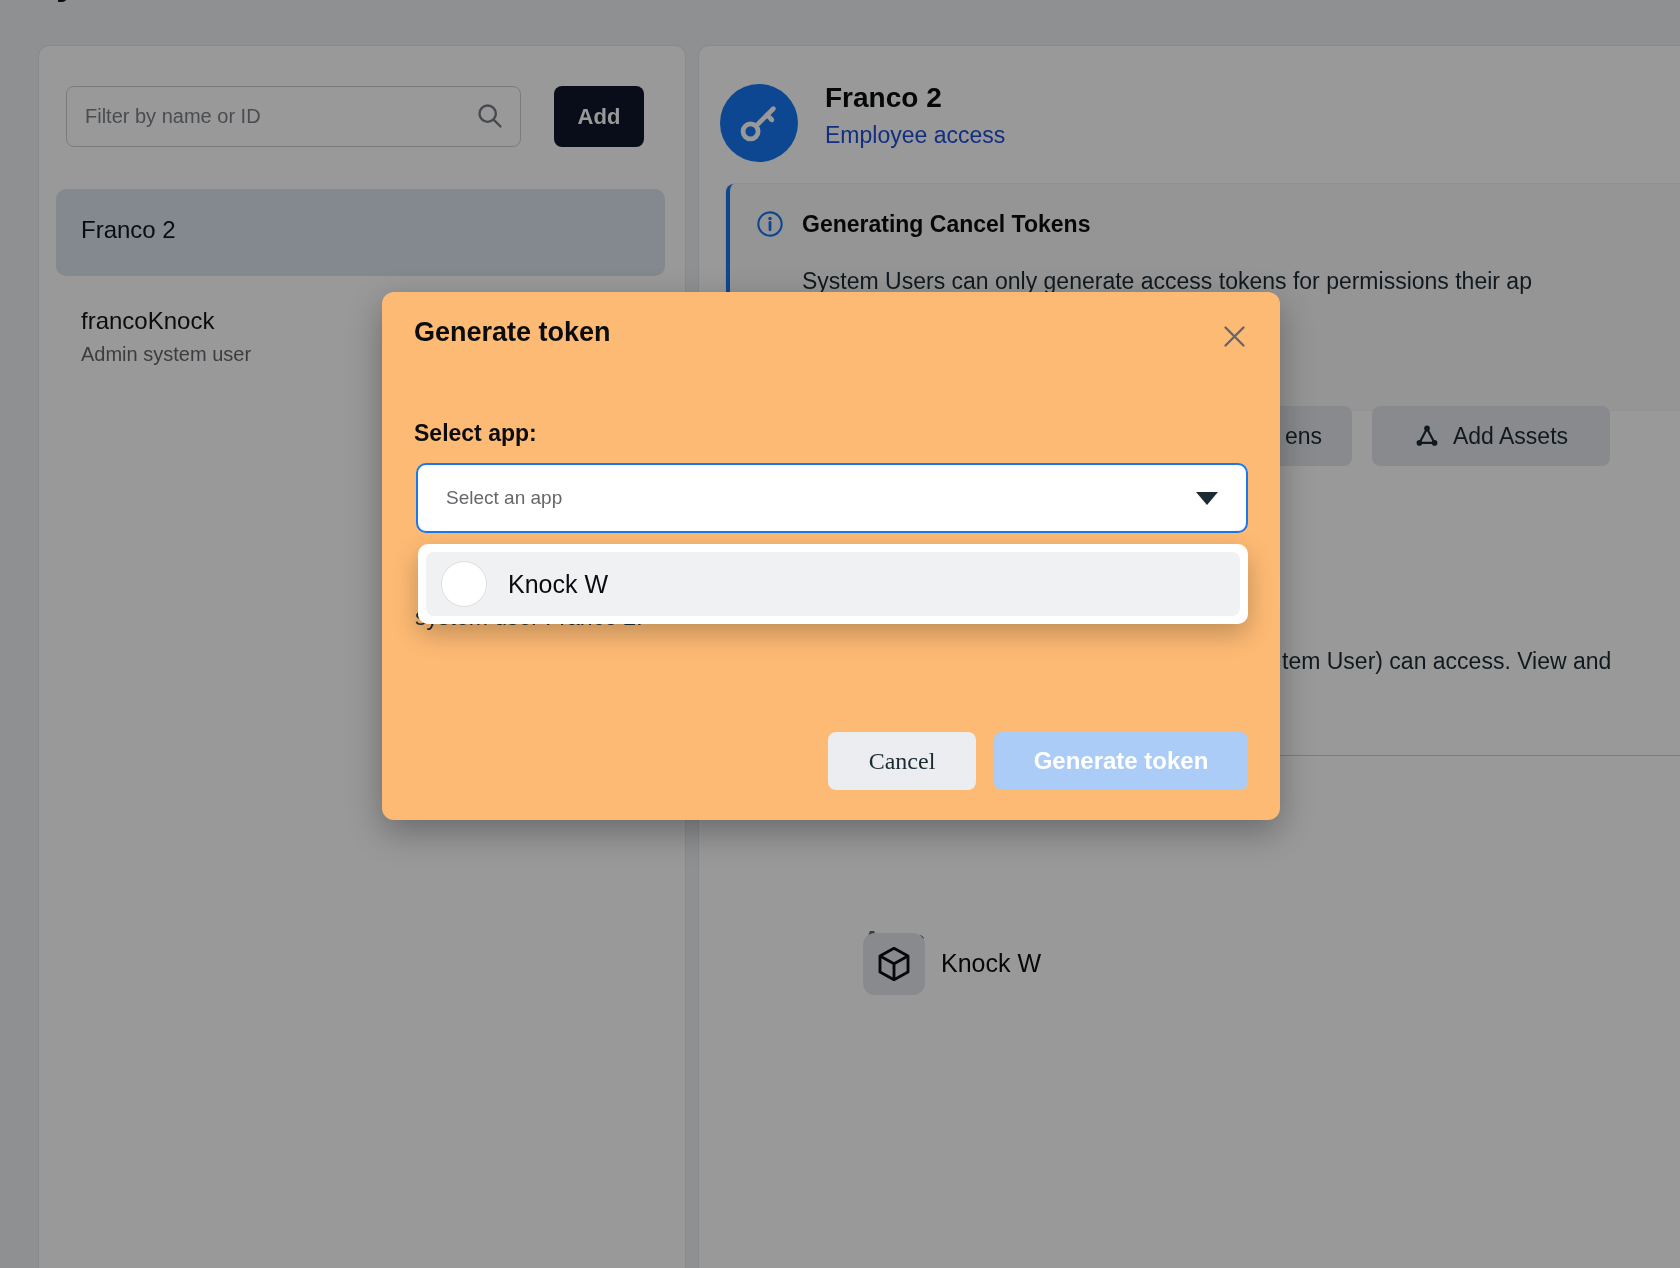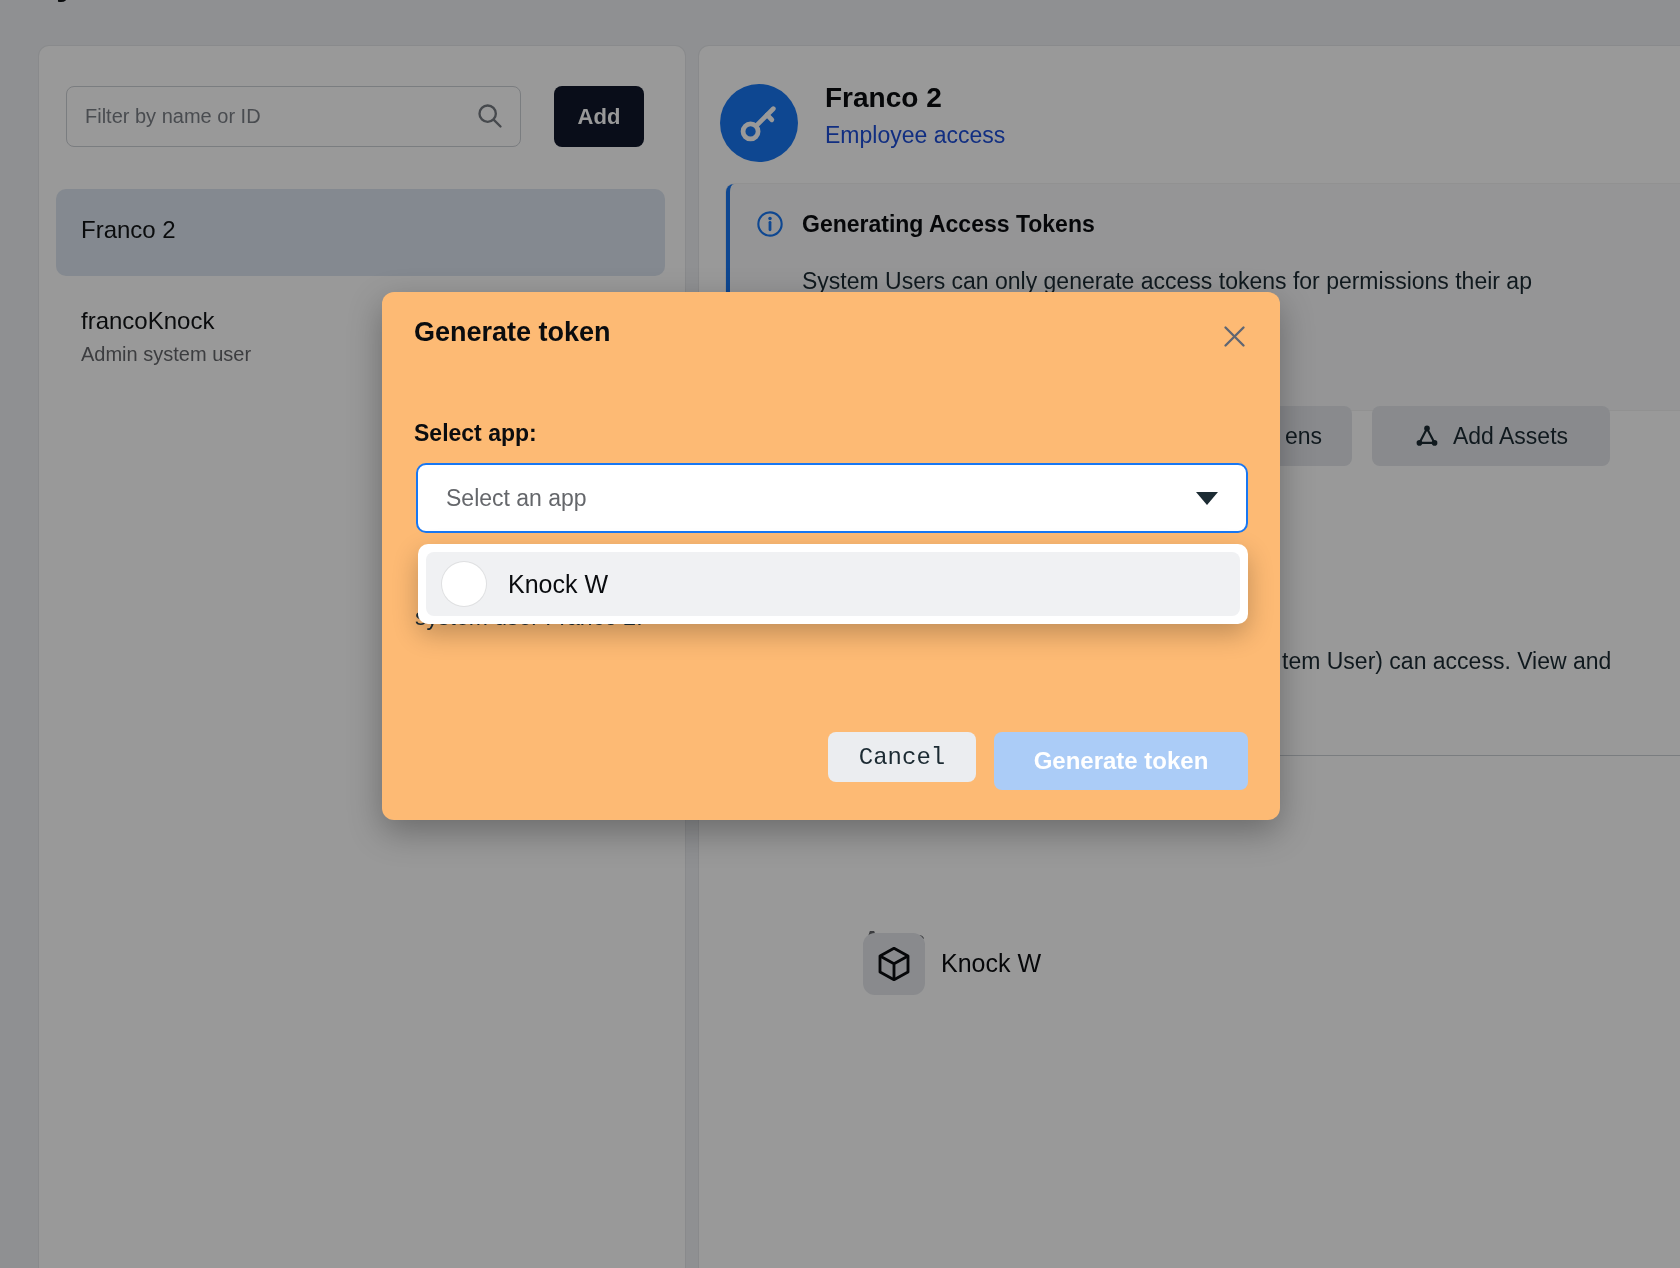--- a/index.html
+++ b/index.html
@@ -63,34 +63,34 @@
   
   .modal { position:absolute; left:382px; top:292px; width:898px; height:528px; background:#fdba74;
     border-radius:12px; box-shadow:0 12px 34px rgba(0,0,0,0.30); z-index:100; }
   .modal-title { position:absolute; left:32px; top:25px; font-size:27px; font-weight:700; color:#0a0c0f; }
   .modal-close { position:absolute; right:26px; top:24px; width:40px; height:40px; border:none;
     background:transparent; cursor:pointer; display:flex; align-items:center; justify-content:center; }
   .select-label { position:absolute; left:32px; top:128px; font-size:23px; font-weight:700; color:#0a0c0f; }
   .dd-field { position:absolute; left:34px; top:171px; width:832px; height:70px; background:#fff;
     border:2px solid #1877f2; border-radius:10px; display:flex; align-items:center;
     padding:0 28px; cursor:pointer; }
-  .dd-placeholder { font-size:23px; color:#65676b; flex:1; }
+  .dd-placeholder { font-size:19px; color:#65676b; flex:1; }
   .dd-chevron { width:0; height:0; border-left:11px solid transparent; border-right:11px solid transparent;
     border-top:13px solid #1c2b33; }
   .obscured-text { position:absolute; left:33px; top:312px; font-size:23px; color:#1c2b33;
     white-space:nowrap; z-index:1; }
   .dd-panel { position:absolute; left:36px; top:252px; width:830px; height:80px; background:#fff;
     border-radius:10px; box-shadow:0 10px 26px rgba(0,0,0,0.24); z-index:2; padding:8px; }
   .dd-option { width:100%; height:64px; background:#f0f1f3; border-radius:8px; display:flex;
     align-items:center; gap:22px; padding-left:16px; cursor:pointer; }
   .dd-radio { width:44px; height:44px; border-radius:50%; background:#fff;
     box-shadow:0 0 0 1px rgba(0,0,0,0.07); flex:none; }
   .dd-option-label { font-size:25px; color:#0a0c0f; }
-  .btn-cancel { position:absolute; left:446px; top:440px; width:148px; height:50px; border:none;
-    background:#ebedf0; border-radius:8px; font-family:Liberation Mono, monospace; font-size:24px; color:#1c2b33; cursor:pointer; }
+  .btn-cancel { position:absolute; left:446px; top:440px; width:148px; height:58px; border:none;
+    background:#ebedf0; border-radius:8px; font-family:Liberation Serif, serif; font-size:24px; color:#1c2b33; cursor:pointer; }
   .btn-generate { position:absolute; left:612px; top:440px; width:254px; height:58px; border:none;
     background:#abccf7; border-radius:8px; font-family:inherit; font-size:24px; font-weight:700;
     color:#fff; cursor:default; }
 </style>
 </head>
 <body>
 
 <div id="stage">
 
   <div class="heading-frag">
@@ -128,21 +128,21 @@
     <div class="detail-sub">Employee access</div>
 
     <div class="info-card">
       <span class="info-icon">
         <svg width="28" height="28" viewBox="0 0 24 24">
           <circle cx="12" cy="12" r="10" fill="none" stroke="#1877f2" stroke-width="1.8"></circle>
           <circle cx="12" cy="7.2" r="1.5" fill="#1877f2"></circle>
           <line x1="12" y1="10.6" x2="12" y2="17" stroke="#1877f2" stroke-width="2.4" stroke-linecap="round"></line>
         </svg>
       </span>
-      <div class="banner-title">Generating Access Tokens</div>
+      <div class="banner-title">Generating Cancel Tokens</div>
       <div class="banner-body">System Users can only generate access tokens for permissions their ap</div>
     </div>
 
     <button class="tokens-btn">ens</button>
     <button class="add-assets-btn">
       <span style="display:flex;">
         <svg width="26" height="26" viewBox="0 0 24 24">
           <path d="M12 5 L5 18.4 L19 18.4 Z" fill="none" stroke="#1c2b33" stroke-width="2" stroke-linejoin="round"></path>
           <circle cx="12" cy="5" r="2.6" fill="#1c2b33"></circle>
           <circle cx="5" cy="18.4" r="2.6" fill="#1c2b33"></circle>

